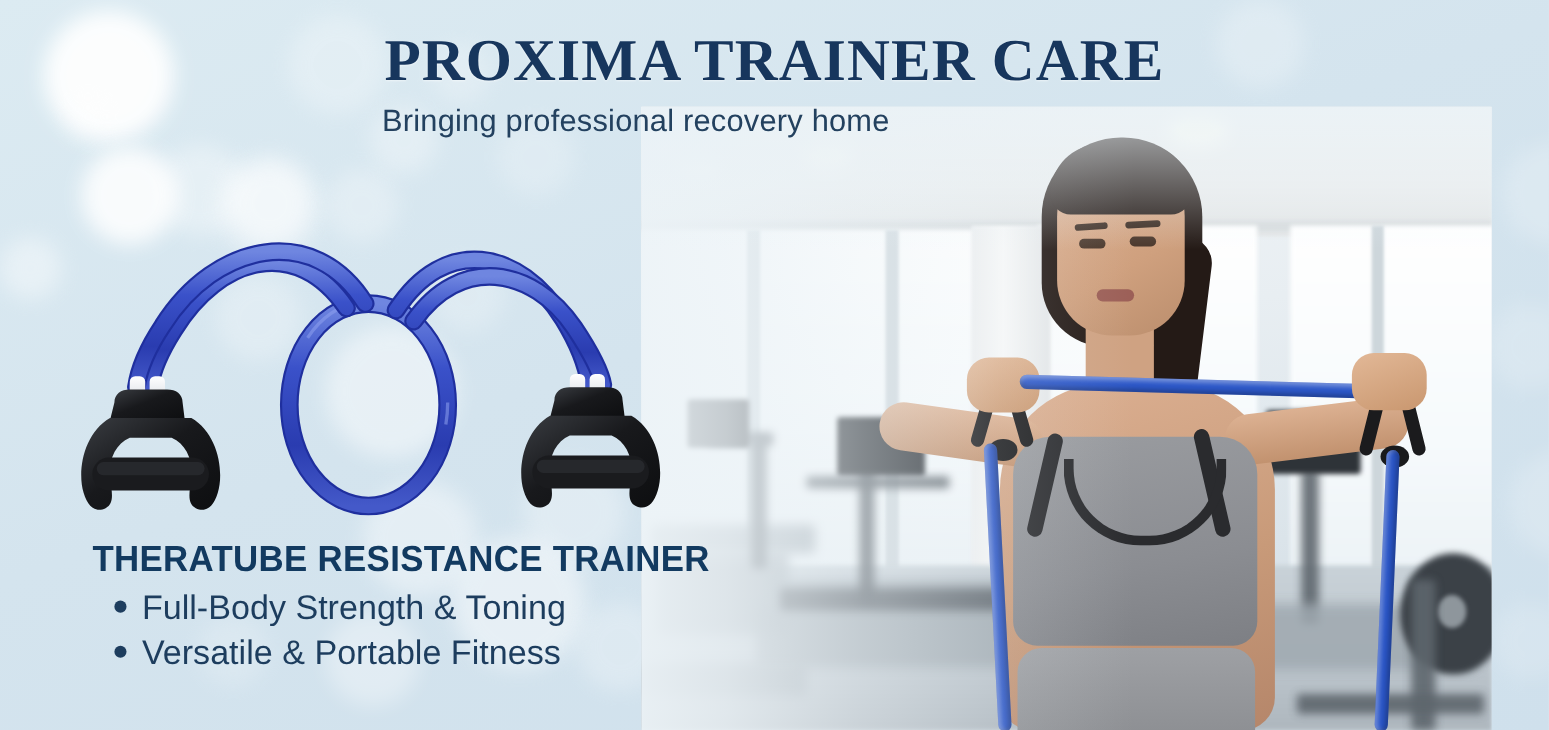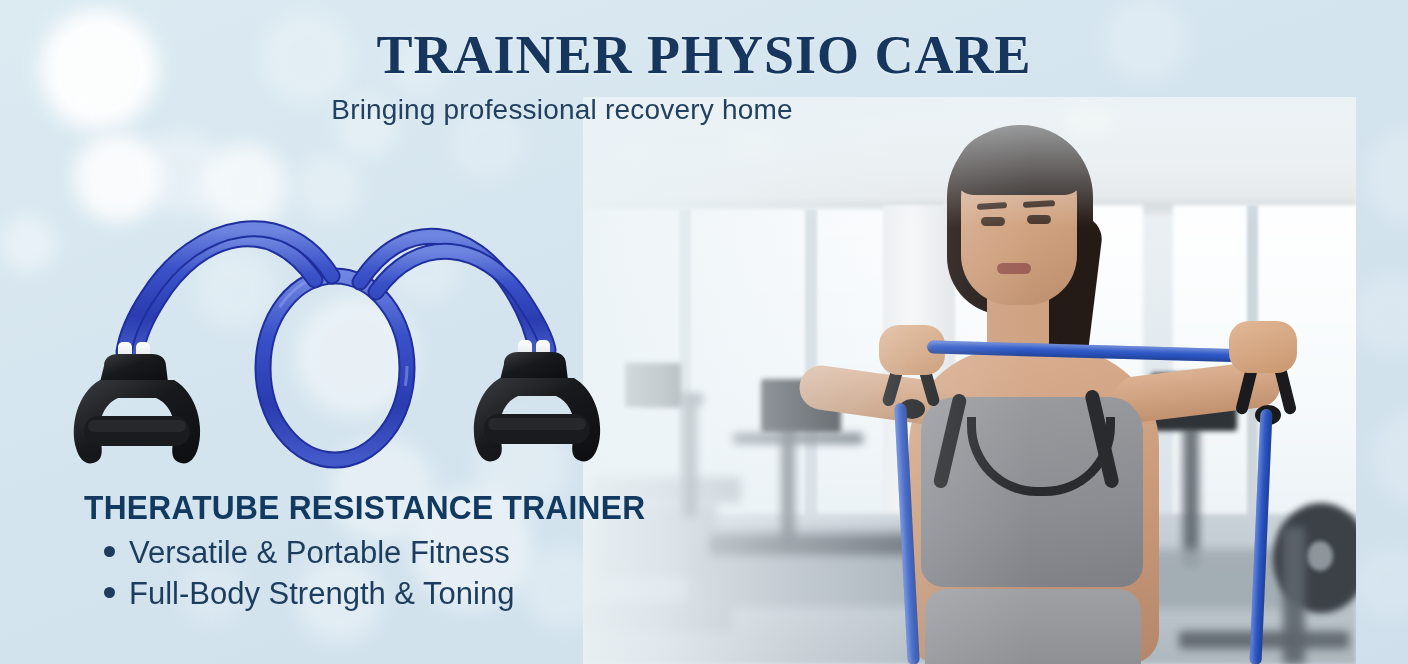--- a/index.html
+++ b/index.html
@@ -60,21 +60,21 @@
   .product{position:absolute;left:60px;top:180px;width:560px;height:290px;}
 
   
   .brand{
     position:absolute;left:0;top:24px;width:1408px;text-align:center;
     font-family:"Liberation Serif", serif;font-weight:bold;
     font-size:54px;letter-spacing:1px;color:#17365d;
     text-shadow:0 1px 2px rgba(255,255,255,.55);
   }
   .tagline{
-    position:absolute;left:0;top:94px;width:1124px;text-align:center;
+    position:absolute;left:16px;top:94px;width:1124px;text-align:center;
     font-size:28px;color:#23415f;letter-spacing:.2px;
   }
   .headline{
     position:absolute;left:84px;top:489px;
     font-size:33px;font-weight:bold;color:#123a60;letter-spacing:.3px;
     transform:scaleX(.96);transform-origin:left center;
   }
   .bullets{position:absolute;left:104px;top:533px;list-style:none;margin:0;padding:0;}
   .bullets li{
     font-size:31px;color:#1d3d5e;line-height:1.32;
@@ -291,29 +291,29 @@
         <path d="M444,184 C444,176 450,172 458,172 L492,172 C500,172 506,176 506,184 L508,200 L440,200 Z" fill="url(#handleG)"></path>
         <path d="M440,198 C416,212 410,246 416,266 C420,280 428,284 436,280 C444,276 442,266 440,254
                  C438,238 444,222 458,216 L496,216 C510,222 516,238 514,254 C512,266 510,276 518,280
                  C526,284 534,280 538,266 C544,246 538,212 514,198 Z" fill="url(#handleG)"></path>
         <rect x="424" y="234" width="106" height="30" rx="15" fill="#1a1b1e"></rect>
         <rect x="428" y="238" width="98" height="12" rx="6" fill="#313338" opacity=".55"></rect>
       </g>
     </svg>
   </div>
 
-  <div class="brand">TRAINER PHYSIO CARE</div>
+  <div class="brand">PROXIMA TRAINER CARE</div>
   <div class="tagline">Bringing professional recovery home</div>
 
   <div class="headline">THERATUBE RESISTANCE TRAINER</div>
 
   <ul class="bullets">
+    <li>
+      <span class="dot"></span>
+      <span>Full-Body Strength &amp; Toning</span>
+    </li>
     <li>
       <span class="dot"></span>
       <span>Versatile &amp; Portable Fitness</span>
     </li>
-    <li>
-      <span class="dot"></span>
-      <span>Full-Body Strength &amp; Toning</span>
-    </li>
   </ul>
 
 </div>
 
 </body></html>

